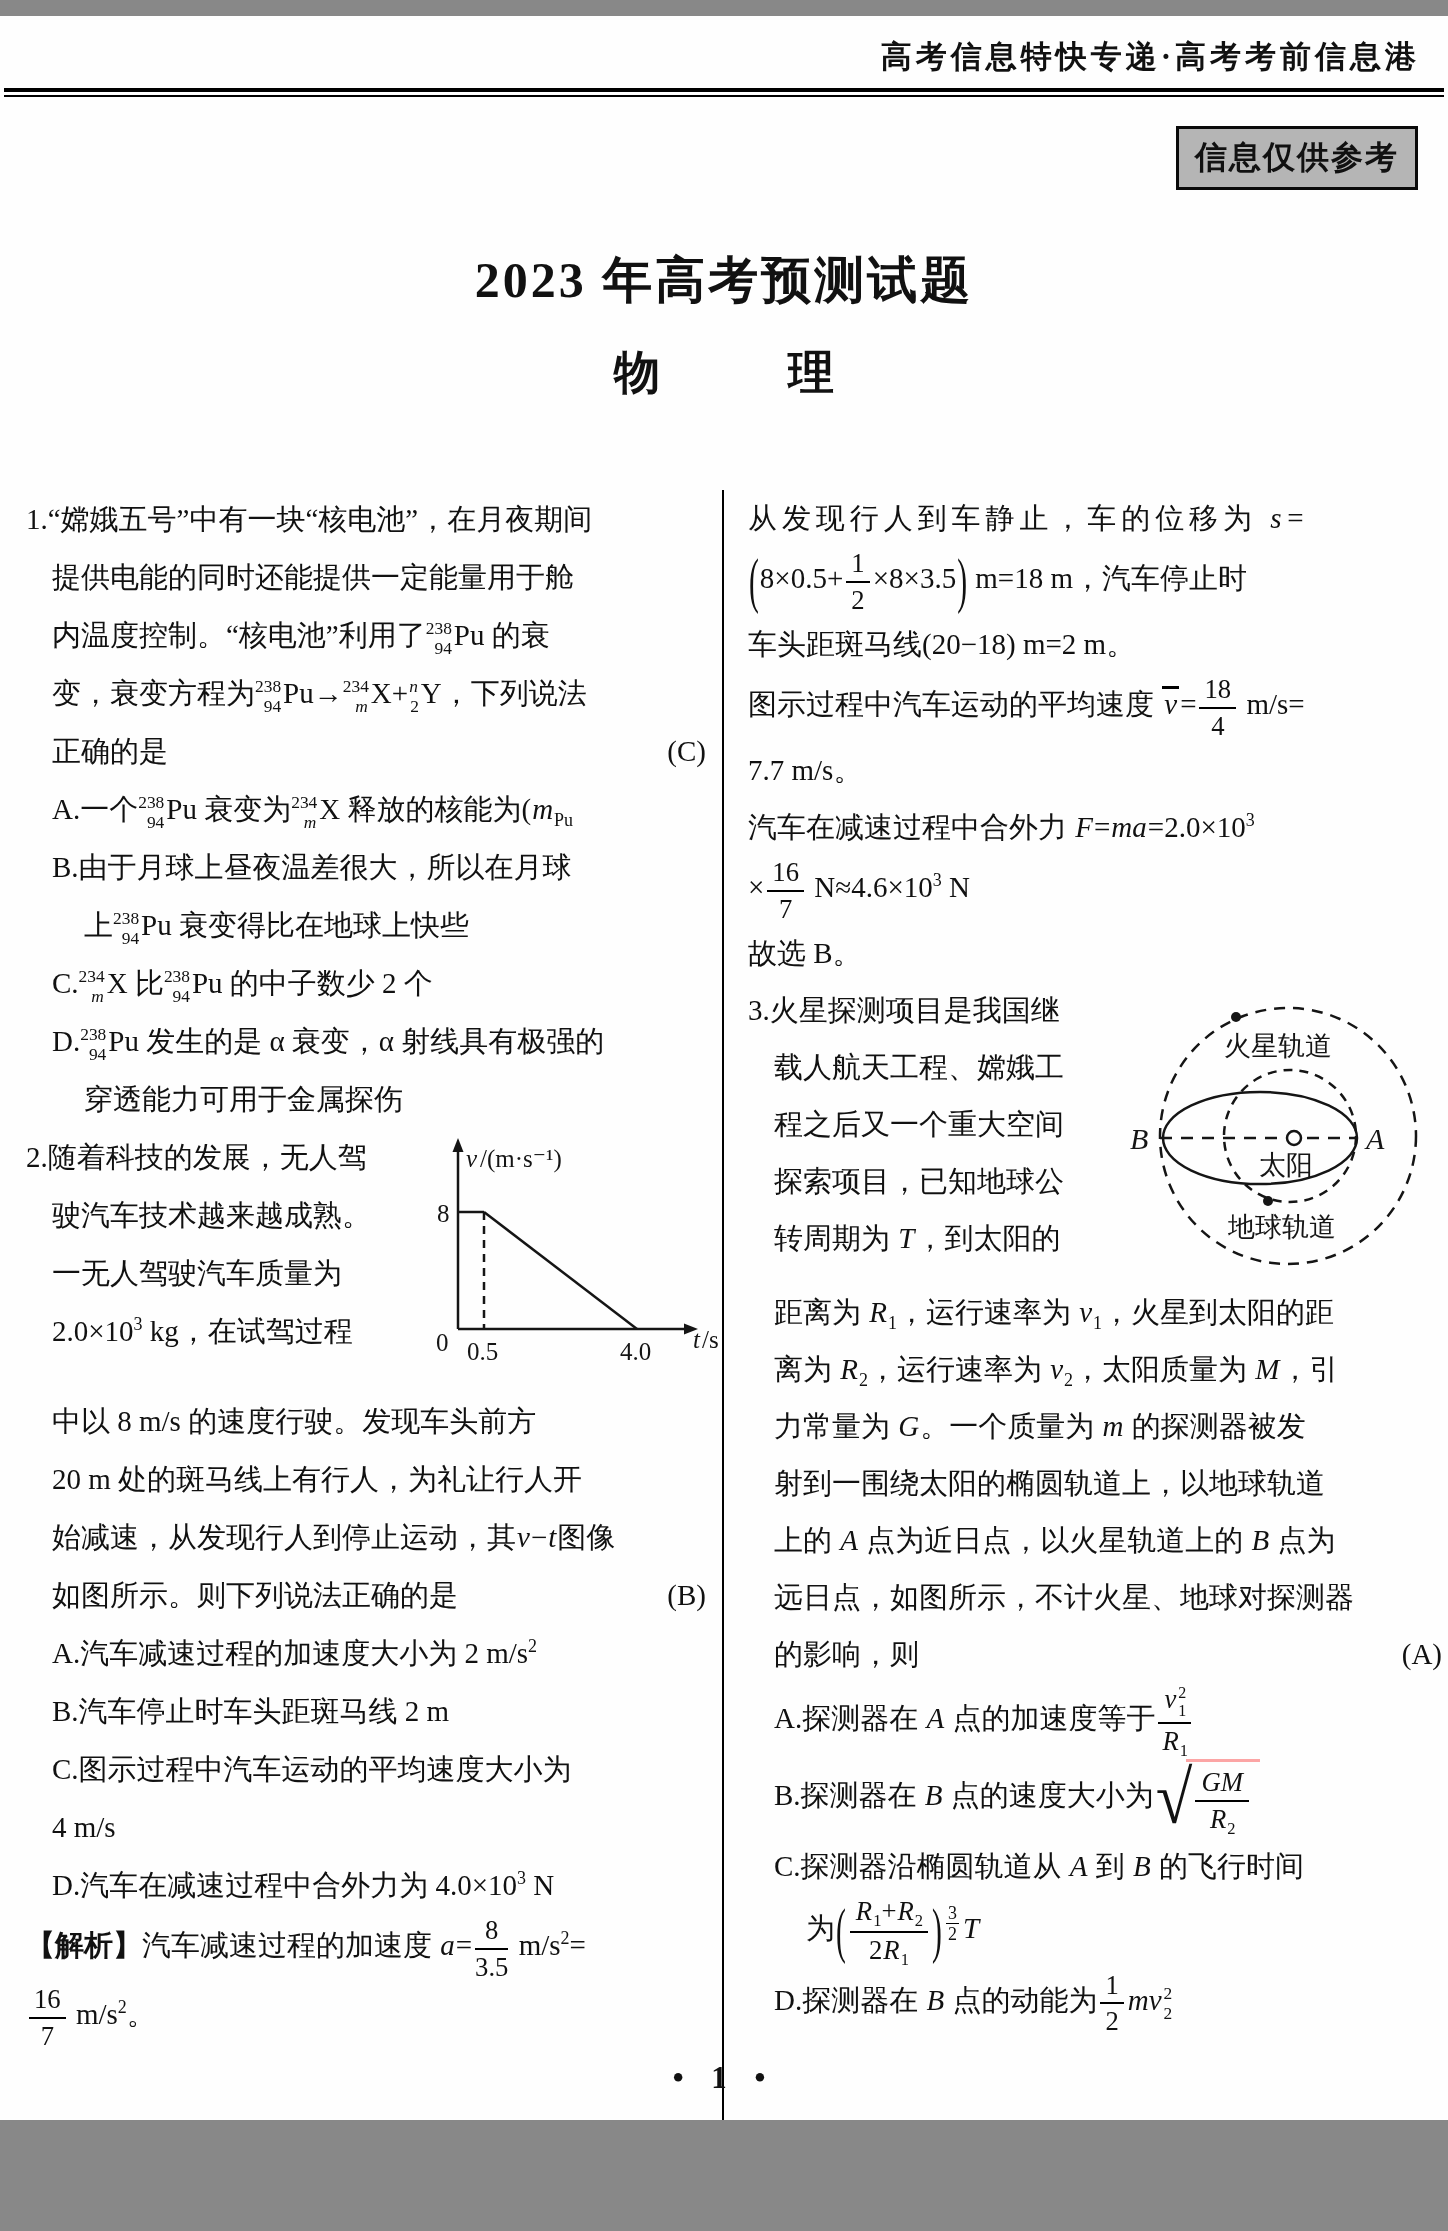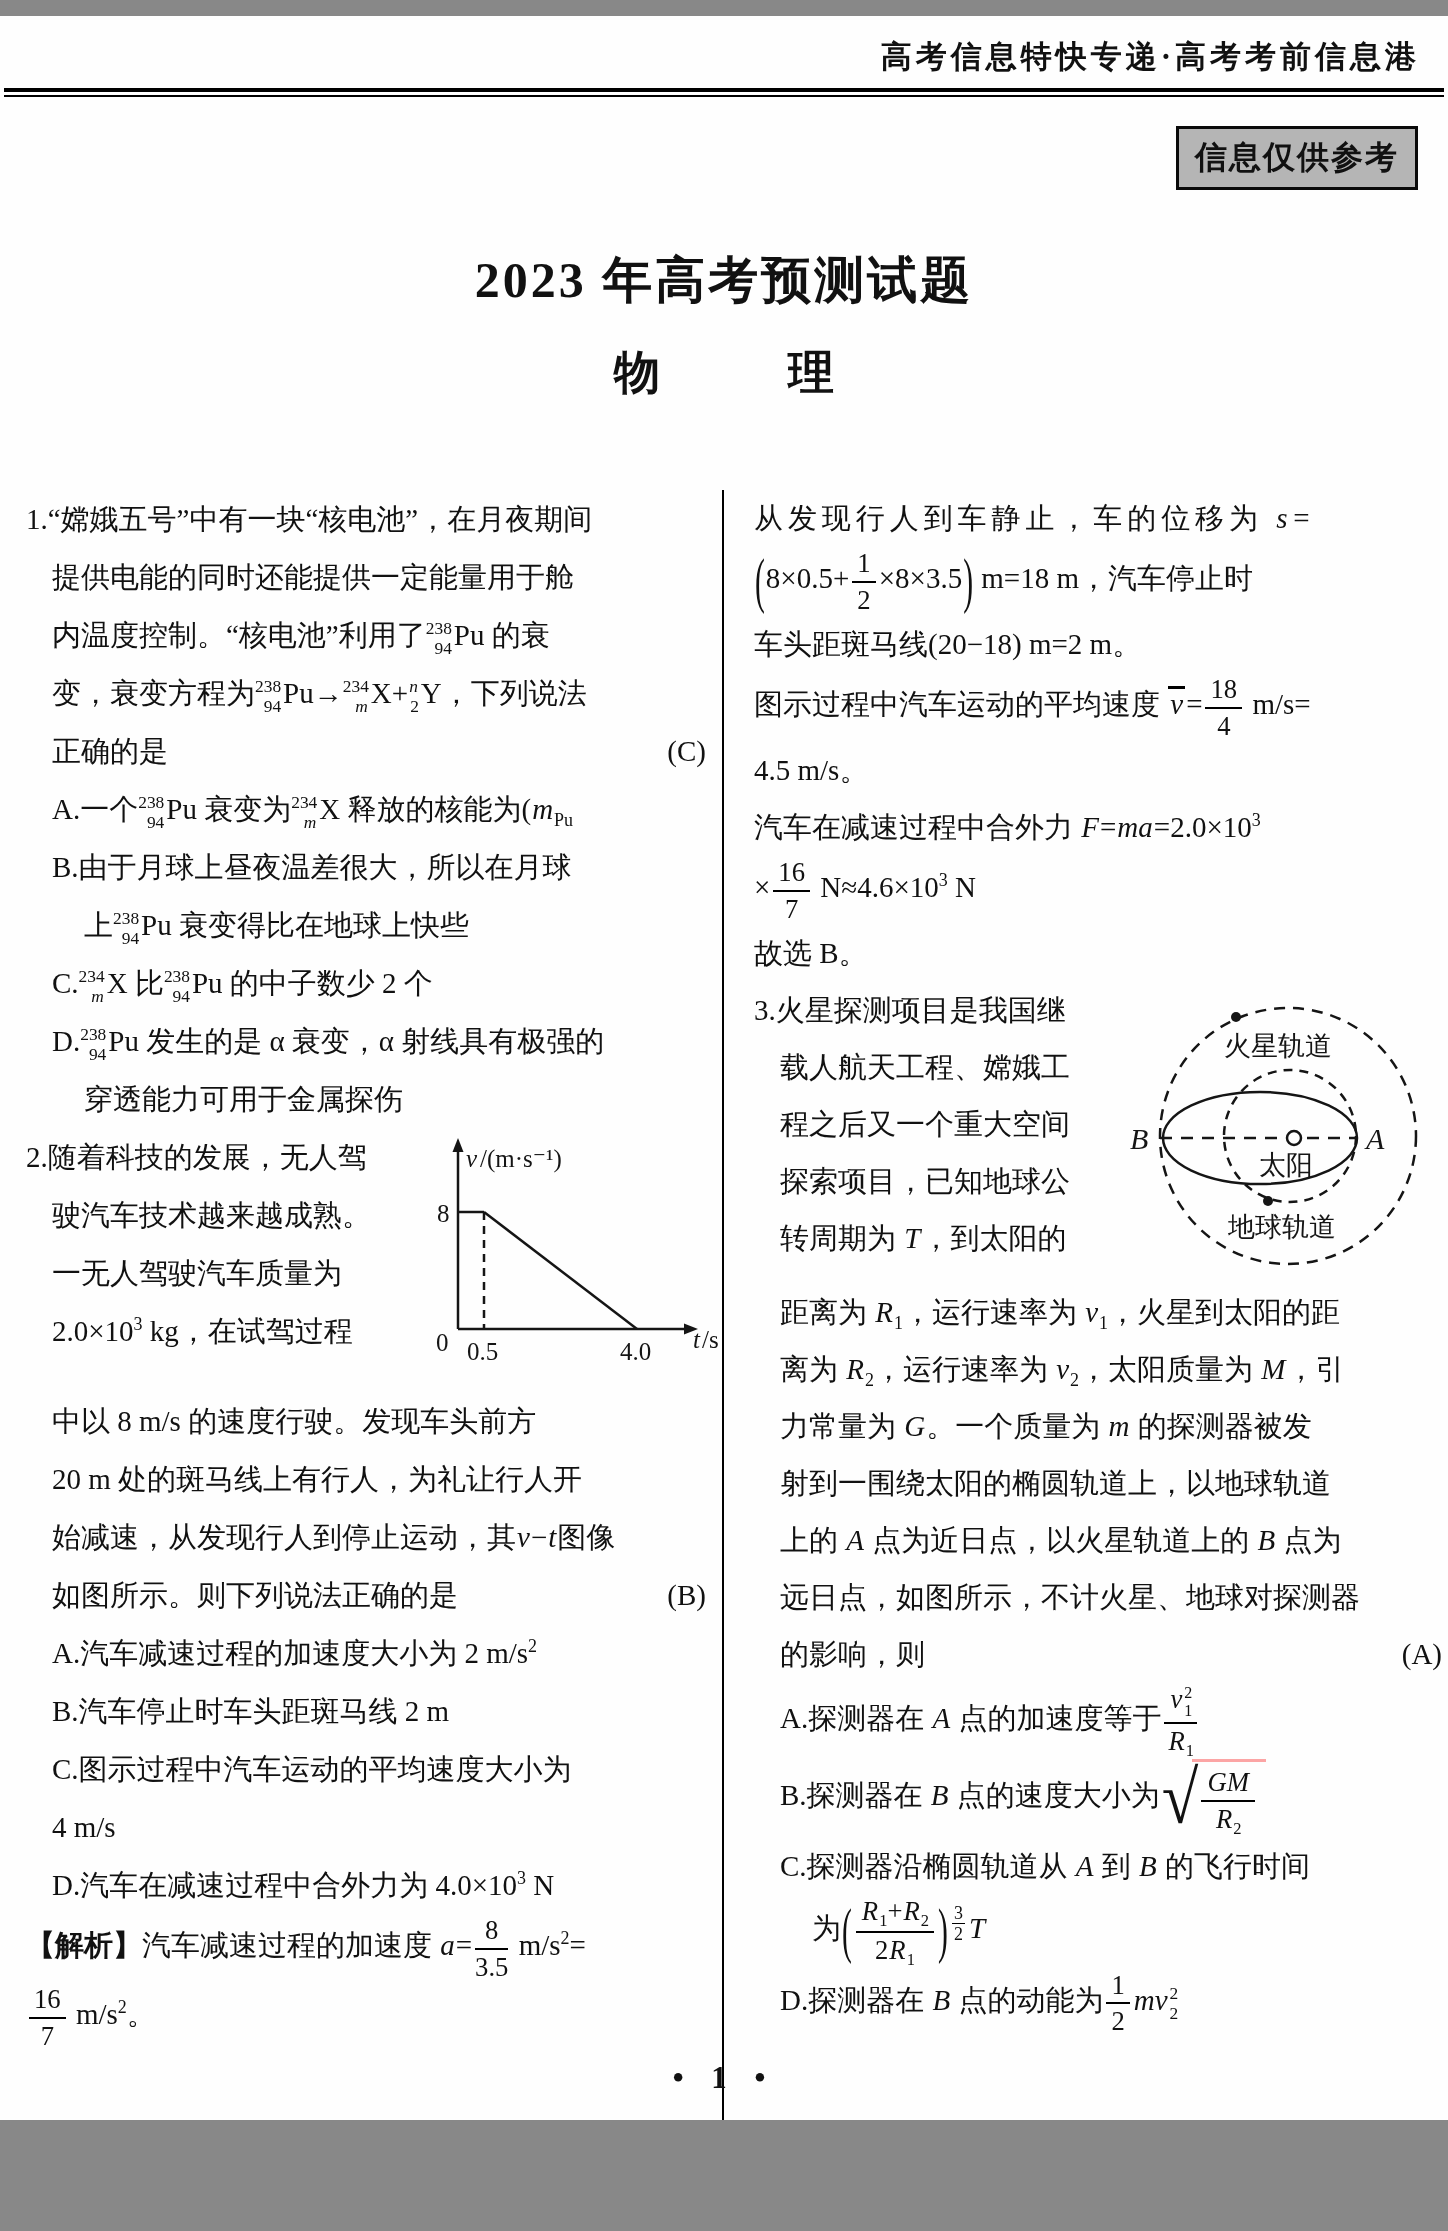--- a/index.html
+++ b/index.html
@@ -8,21 +8,21 @@
   .masthead{padding:20px 28px 10px 0;text-align:right;font-size:31px;font-weight:bold;letter-spacing:4px;}
   .rule{margin:0 4px;height:3px;border-top:4px solid #000;border-bottom:2px solid #000;}
   .badge{position:absolute;top:110px;right:30px;background:#b5b5b5;border:3px solid #0a0a0a;
          padding:7px 16px;font-size:32px;font-weight:bold;letter-spacing:2px;}
   .title{margin-top:150px;text-align:center;font-size:50px;font-weight:bold;letter-spacing:3px;}
   .subtitle{margin-top:28px;text-align:center;font-size:46px;font-weight:bold;}
   .subtitle .gap{display:inline-block;width:128px;}
   .body{display:flex;margin-top:86px;align-items:flex-start;}
   .col-left{width:682px;padding-left:26px;}
   .divider{width:0;border-left:2.5px solid #000;height:1688px;margin-left:14px;}
-  .col-right{flex:1;padding-left:30px;padding-right:4px;}
+  .col-right{flex:1;padding-left:24px;padding-right:4px;}
   .qblock{margin:0;}
   .line{position:relative;font-size:29px;line-height:58px;}
   .col-right .line{line-height:57px;}
   .i0{padding-left:0;}
   .i1{padding-left:26px;}
   .i2{padding-left:58px;}
   .right{position:absolute;right:2px;top:0;}
   .clr{clear:right;}
   .sp{letter-spacing:0.17em;}
   i{font-style:italic;padding:0 1px;}
@@ -169,21 +169,21 @@
           <div class="line i0 sp"><span class="seg">从发现行人到车静止，车的位移为 <i>s</i>=</span></div>
           <div class="line i0"><span class="seg"><span class="bp">(</span>8×0.5+<span class="frac">
                 <span class="fn">1</span>
                 <span class="fd">2</span>
               </span>×8×3.5<span class="bp">)</span> m=18 m，汽车停止时</span></div>
           <div class="line i0"><span class="seg">车头距斑马线(20−18) m=2 m。</span></div>
           <div class="line i0"><span class="seg">图示过程中汽车运动的平均速度 <span class="bar">v</span>=<span class="frac">
                 <span class="fn">18</span>
                 <span class="fd">4</span>
               </span> m/s=</span></div>
-          <div class="line i0"><span class="seg">4.5 m/s。</span></div>
+          <div class="line i0"><span class="seg">7.7 m/s。</span></div>
           <div class="line i0"><span class="seg">汽车在减速过程中合外力 <i>F</i>=<i>ma</i>=2.0×10<sup>3</sup></span></div>
           <div class="line i0"><span class="seg">×<span class="frac">
                 <span class="fn">16</span>
                 <span class="fd">7</span>
               </span> N≈4.6×10<sup>3</sup> N</span></div>
           <div class="line i0"><span class="seg">故选 B。</span></div>
         </div>
 
       <div class="qblock">
         <svg class="fig-orbit" width="326" height="292" viewBox="0 0 326 292">

